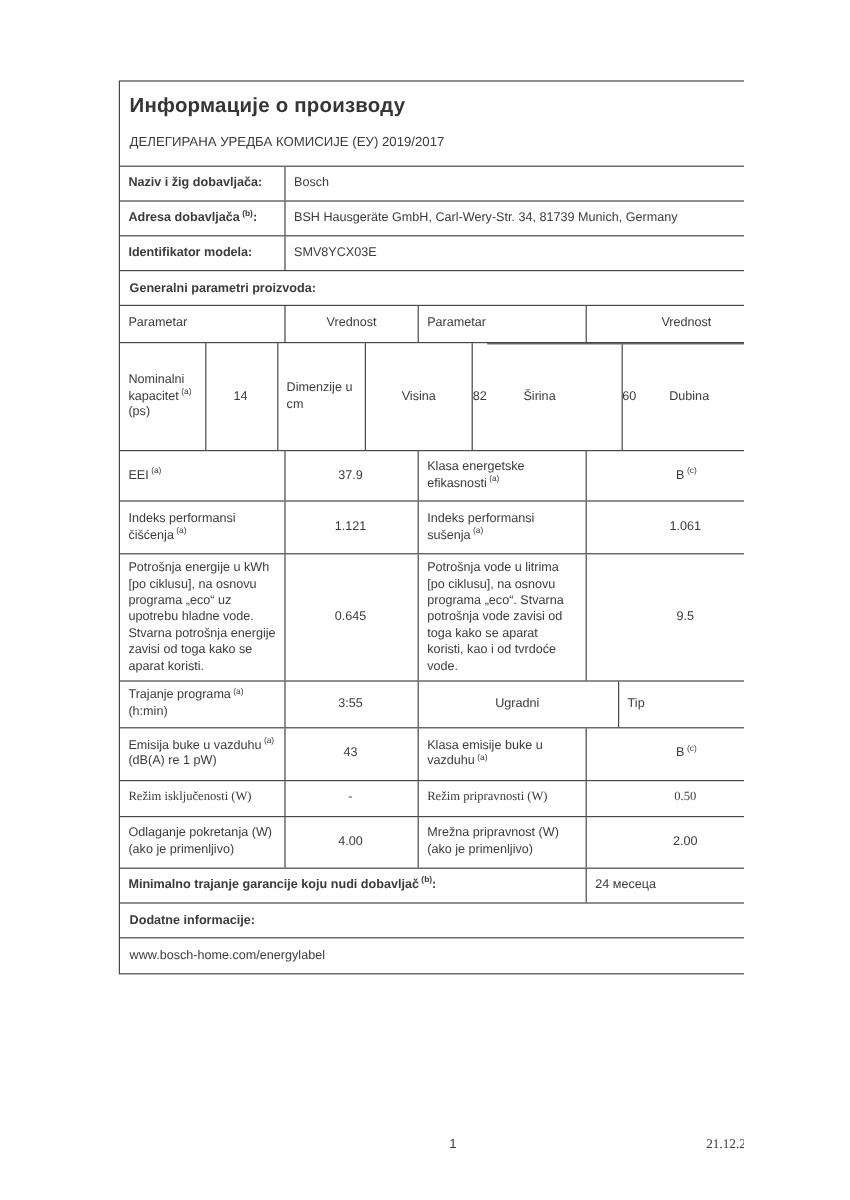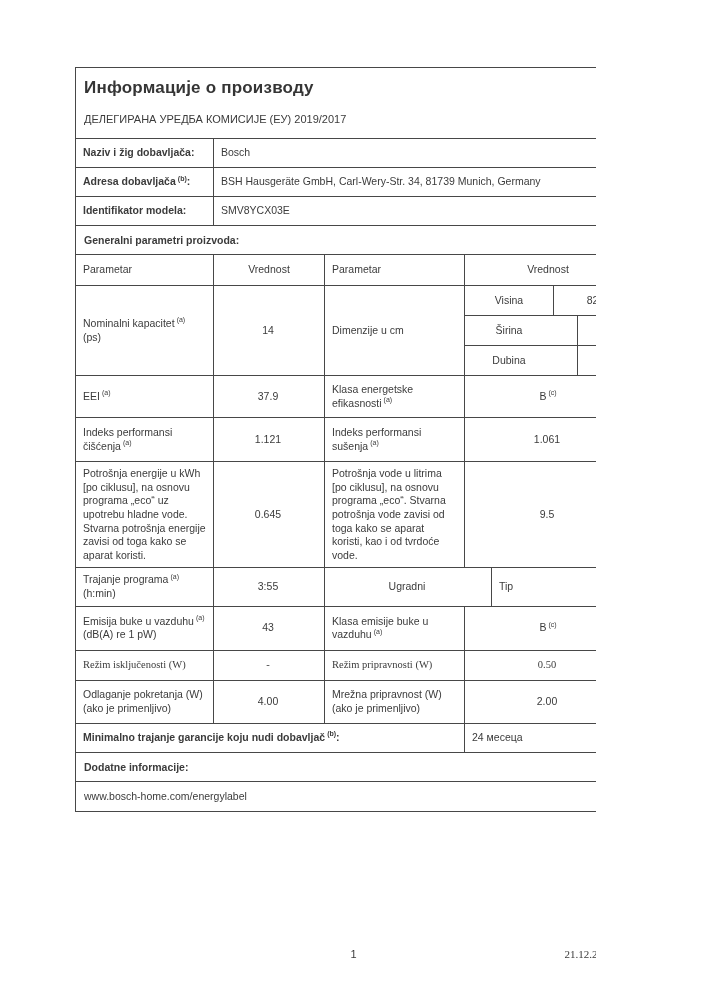--- a/index.html
+++ b/index.html
@@ -1,21 +1,21 @@
 <!DOCTYPE html>
 <html><head>
 <meta charset="utf-8">
 <style>
   html, body { margin: 0; padding: 0; }
   body {
     width: 708px; height: 1000px; background: #ffffff;
     font-family: "Liberation Sans", "DejaVu Sans", sans-serif;
     color: #3b3b3b; font-size: 10.5px;
   }
-  .page { position: relative; width: 596px; height: 1000px; background: #fff; overflow: hidden; }
+  .page { position: relative; width: 596px; height: 1000px; background: #fff; overflow: hidden; margin-left: 24px; }
   .doc {
     position: absolute; left: 75px; top: 67px; width: 557px;
     border: 1px solid #474747; box-sizing: border-box; background: #fff;
   }
   .title-block { padding: 10px 8px 13px 8px; }
   .doc-title { font-size: 17px; font-weight: bold; color: #353535; margin-bottom: 15px; letter-spacing: 0.2px; }
   .doc-subtitle { font-size: 11px; }
 
   .row { display: flex; border-top: 1px solid #474747; align-items: stretch; box-sizing: border-box; }
   .cell { display: flex; align-items: center; padding: 5px 7px; box-sizing: border-box; line-height: 1.3; }
@@ -29,21 +29,21 @@
   .kv { min-height: 29px; }
   .kv-label { width: 137px; font-weight: bold; }
   .kv-value { flex: 1; border-left: 1px solid #474747; }
 
   .section-row { border-top: 1px solid #474747; font-weight: bold; padding: 7px 8px; min-height: 29px; box-sizing: border-box; display: flex; align-items: center; }
 
   .r1 { min-height: 90px; } .r2 { min-height: 42px; } .r3 { min-height: 44px; }
   .r4 { min-height: 106px; } .r5 { min-height: 37px; } .r6 { min-height: 44px; }
   .r7 { min-height: 30px; font-family: Liberation Serif, serif; } .r8 { min-height: 43px; }
 
-  .dims-cell { padding: 0; flex-direction: column; align-items: stretch; }
+  .dims-cell { padding: 0; flex-direction: row; align-items: stretch; }
   .dim-row { display: flex; flex: 1; min-height: 29px; }
   .dim-row + .dim-row { border-top: 1px solid #474747; gap: 24px; }
   .dim-label { width: 88px; display: flex; align-items: center; justify-content: center; }
   .dim-value { flex: 1; border-left: 1px solid #474747; display: flex; align-items: center; justify-content: center; }
 
   .g-label { width: 388px; font-weight: bold; }
   .g-value { flex: 1; border-left: 1px solid #474747; }
 
   .url-row { border-top: 1px solid #474747; padding: 8px; min-height: 30px; box-sizing: border-box; display: flex; align-items: center; }
 

